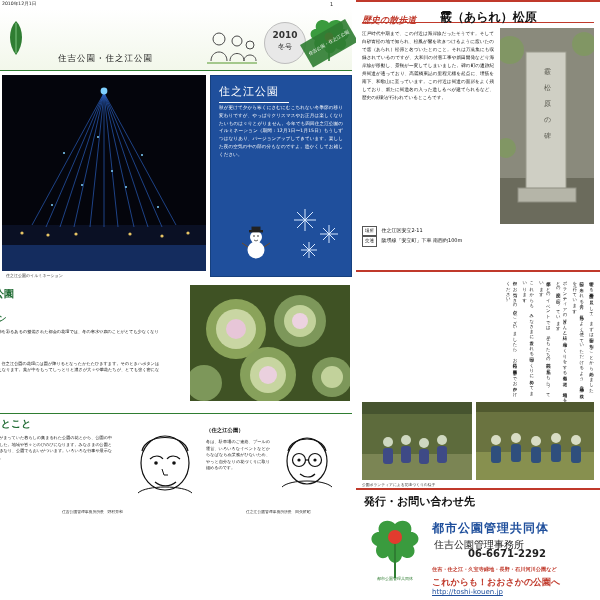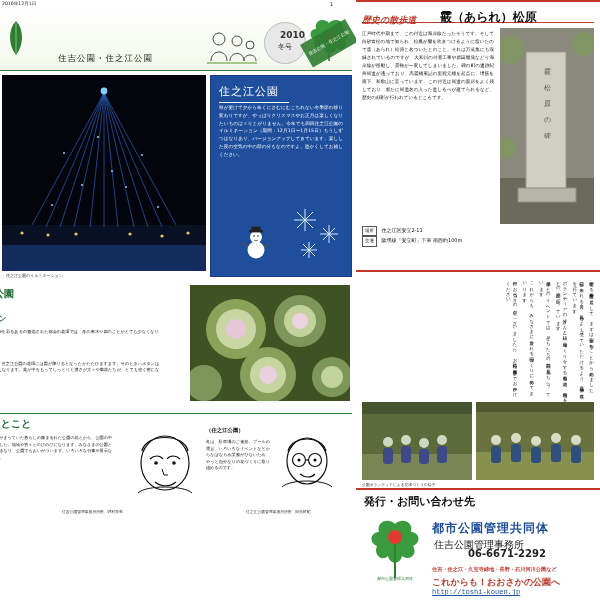--- a/index.html
+++ b/index.html
@@ -54,21 +54,21 @@
     position:absolute;left:205px;top:18px;width:54px;height:40px;
   }
   .mh-badge{
     position:absolute;left:264px;top:13px;width:40px;height:40px;
     border-radius:50%;
     background:#e8e8e8;
     border:1px solid #bdbdbd;
     text-align:center;
     color:#333;
   }
-  .mh-badge .y{display:block;font-size:9px;font-weight:bold;margin-top:7px;letter-spacing:0;text-align:right;}
+  .mh-badge .y{display:block;font-size:9px;font-weight:bold;margin-top:7px;letter-spacing:0;}
   .mh-badge .s{display:block;font-size:7px;margin-top:2px;}
   .mh-logo{
     position:absolute;left:308px;top:8px;width:42px;height:50px;
   }
 
   
   .photo-main{
     position:absolute;left:2px;top:66px;width:204px;height:196px;
     background:#05060e;overflow:hidden;
   }
@@ -174,21 +174,21 @@
   .rule-red3{position:absolute;left:0;top:488px;width:244px;height:1.6px;background:#c0392b;}
   .contact-h{
     position:absolute;left:8px;top:494px;font-size:11px;font-weight:bold;color:#111;
   }
   .c-logo{position:absolute;left:10px;top:516px;width:58px;height:66px;}
   .c-org{position:absolute;left:76px;top:520px;font-size:12px;font-weight:bold;color:#1f4f9c;letter-spacing:1px;}
   .c-off{position:absolute;left:78px;top:538px;font-size:10px;color:#222;}
   .c-tel{position:absolute;left:78px;top:548px;font-size:10px;font-weight:bold;color:#222;margin-left:34px;}
   .c-parks{position:absolute;left:76px;top:566px;font-size:5.2px;color:#c0392b;font-weight:bold;}
   .c-slogan{position:absolute;left:76px;top:576px;font-size:9px;font-weight:bold;color:#c0392b;}
-  .c-url{position:absolute;left:76px;top:588px;font-size:7px;color:#1f4f9c;text-decoration:underline;font-family:Liberation Mono, monospace;}
+  .c-url{position:absolute;left:76px;top:588px;font-size:7px;color:#1f4f9c;text-decoration:underline;}
 
   
   .ribbon{
     position:absolute;left:300px;top:36px;width:52px;height:26px;
     background:#2f7d32;color:#fff;font-size:4.6px;
     transform:rotate(-30deg);transform-origin:left top;
     text-align:center;line-height:26px;opacity:.9;
   }
 </style>
 </head>

